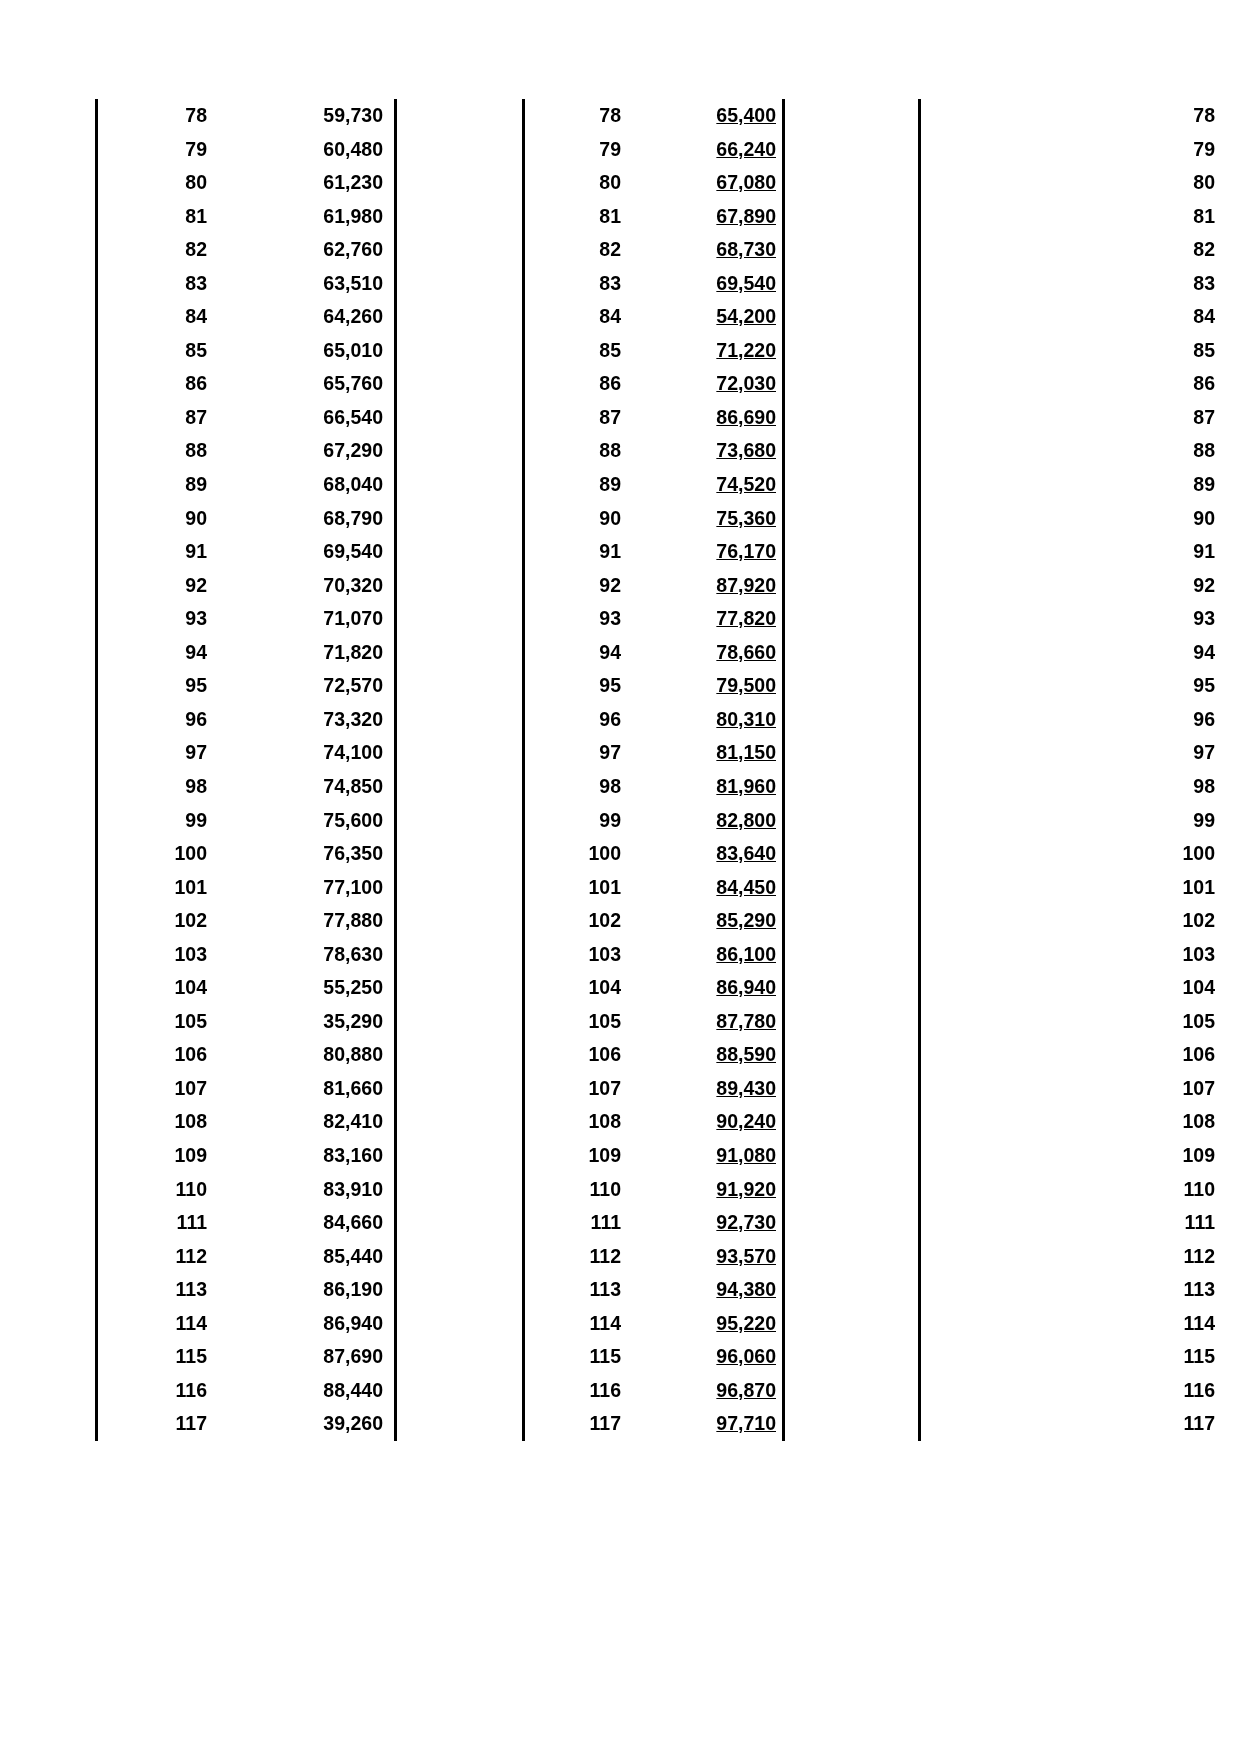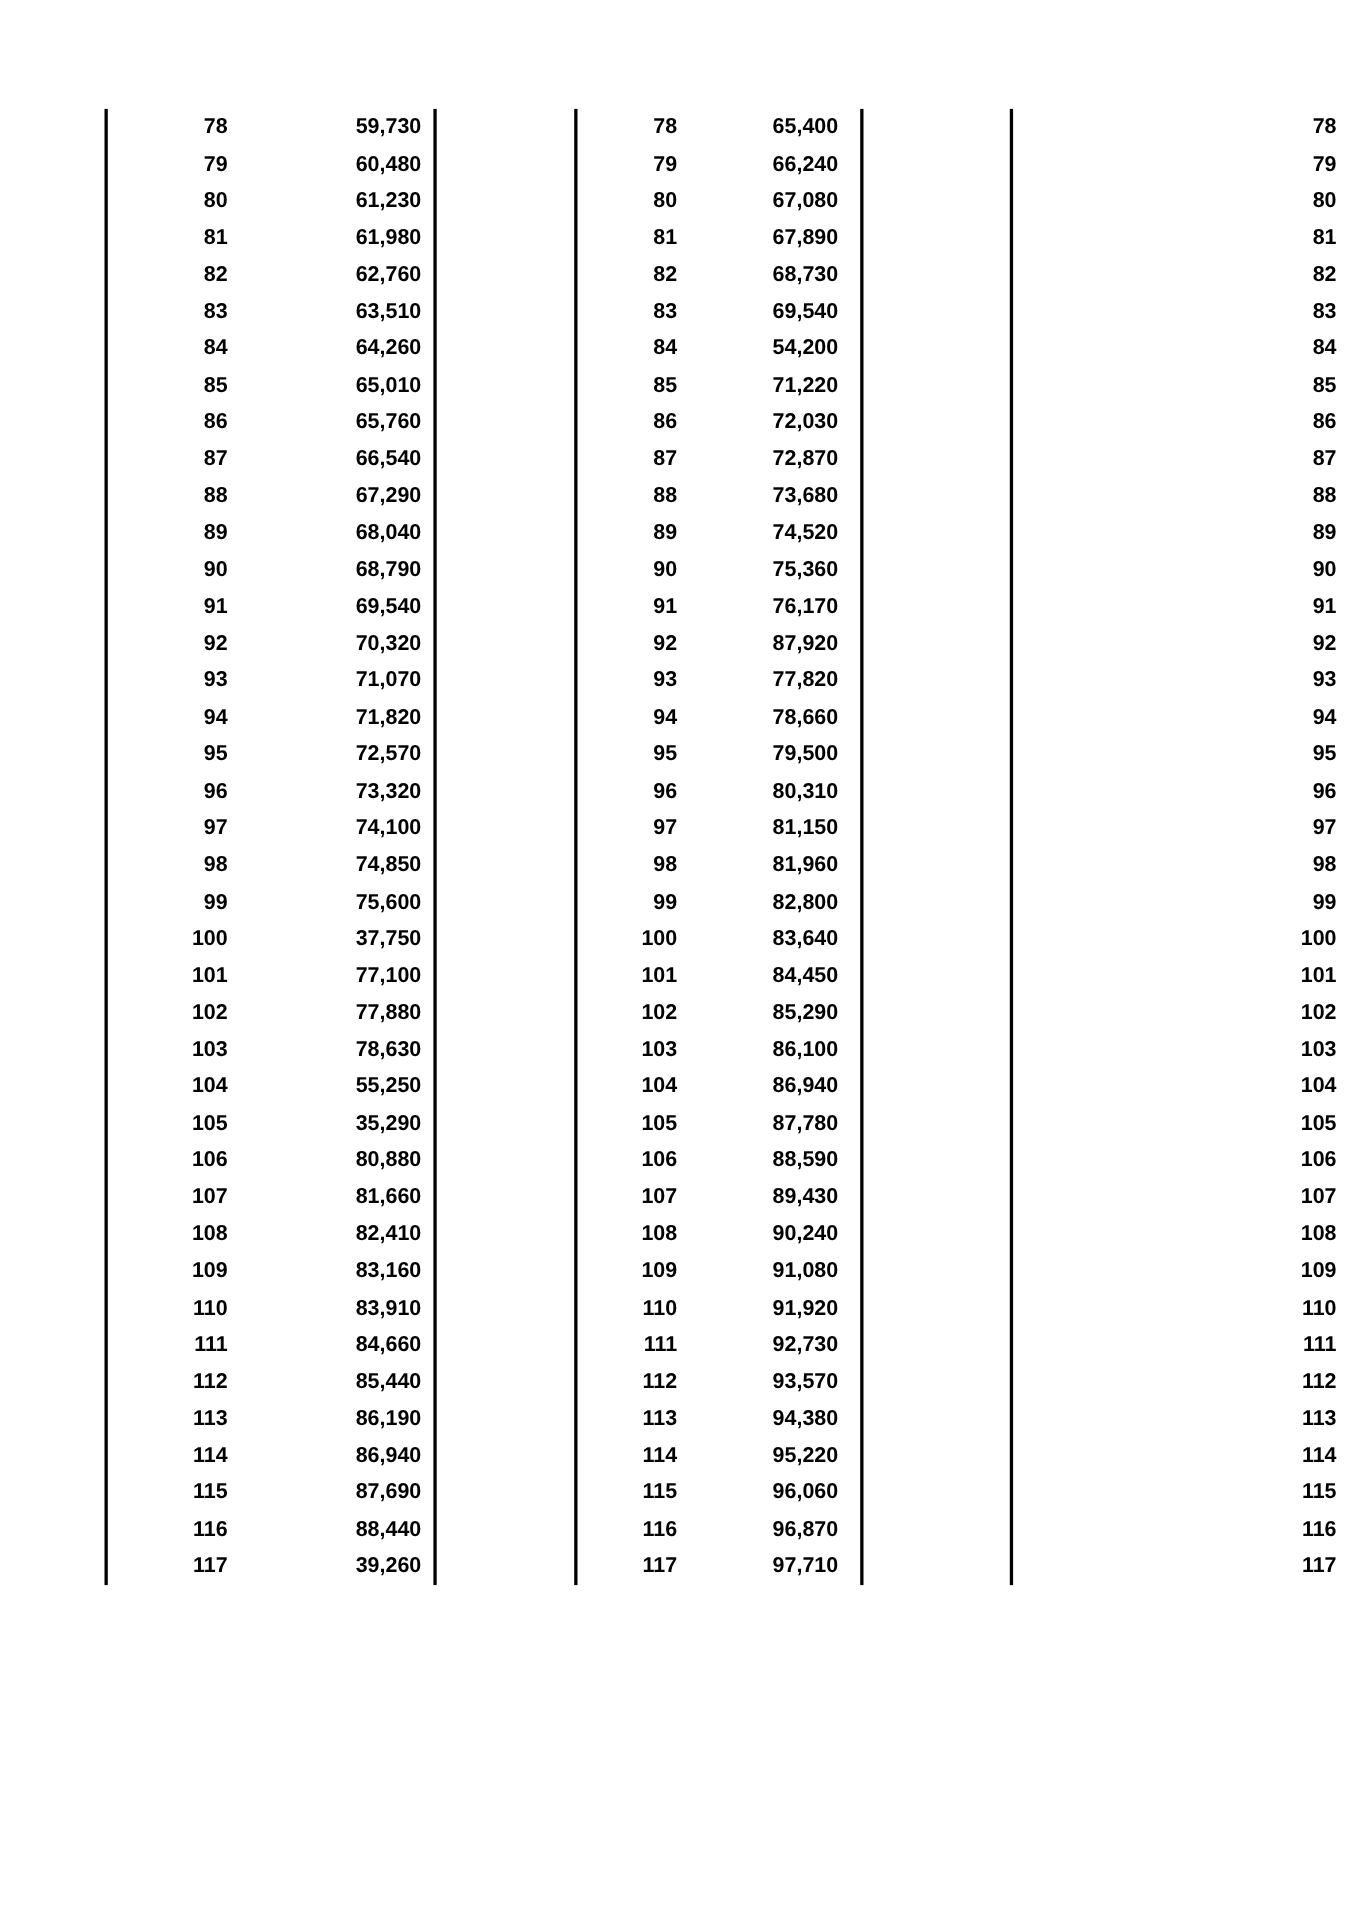--- a/index.html
+++ b/index.html
@@ -71,21 +71,21 @@
     color: #000000;
     text-align: right;
     line-height: 1;
     white-space: nowrap;
   }
   
   .sec-left .c-idx  { width: 109px; padding-right: 0px; }
   .sec-left .c-val  { width: 176px; padding-right: 6px; }
   
   .sec-mid .c-idx   { width: 96px; }
-  .sec-mid .c-val   { width: 155px; padding-right: 20px; }
+  .sec-mid .c-val   { width: 155px; padding-right: 6px; text-decoration: underline; }
   
   .sec-right .c-idx { width: 294px; padding-right: 0px; }
 </style>
 </head>
 <body>
 
 <div class="page">
   <div class="table-area">
     <div class="sections">
 
@@ -173,21 +173,21 @@
           <div class="row">
             <div class="cell c-idx">98</div>
             <div class="cell c-val">74,850</div>
           </div>
           <div class="row">
             <div class="cell c-idx">99</div>
             <div class="cell c-val">75,600</div>
           </div>
           <div class="row">
             <div class="cell c-idx">100</div>
-            <div class="cell c-val">37,750</div>
+            <div class="cell c-val">76,350</div>
           </div>
           <div class="row">
             <div class="cell c-idx">101</div>
             <div class="cell c-val">77,100</div>
           </div>
           <div class="row">
             <div class="cell c-idx">102</div>
             <div class="cell c-val">77,880</div>
           </div>
           <div class="row">
@@ -284,21 +284,21 @@
           <div class="row">
             <div class="cell c-idx">85</div>
             <div class="cell c-val">71,220</div>
           </div>
           <div class="row">
             <div class="cell c-idx">86</div>
             <div class="cell c-val">72,030</div>
           </div>
           <div class="row">
             <div class="cell c-idx">87</div>
-            <div class="cell c-val">72,870</div>
+            <div class="cell c-val">86,690</div>
           </div>
           <div class="row">
             <div class="cell c-idx">88</div>
             <div class="cell c-val">73,680</div>
           </div>
           <div class="row">
             <div class="cell c-idx">89</div>
             <div class="cell c-val">74,520</div>
           </div>
           <div class="row">

